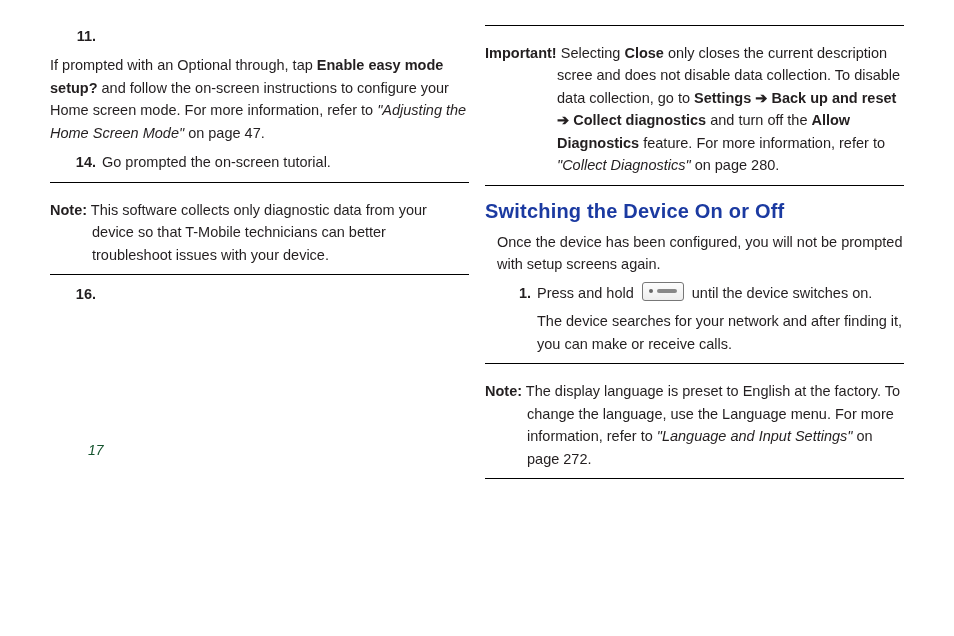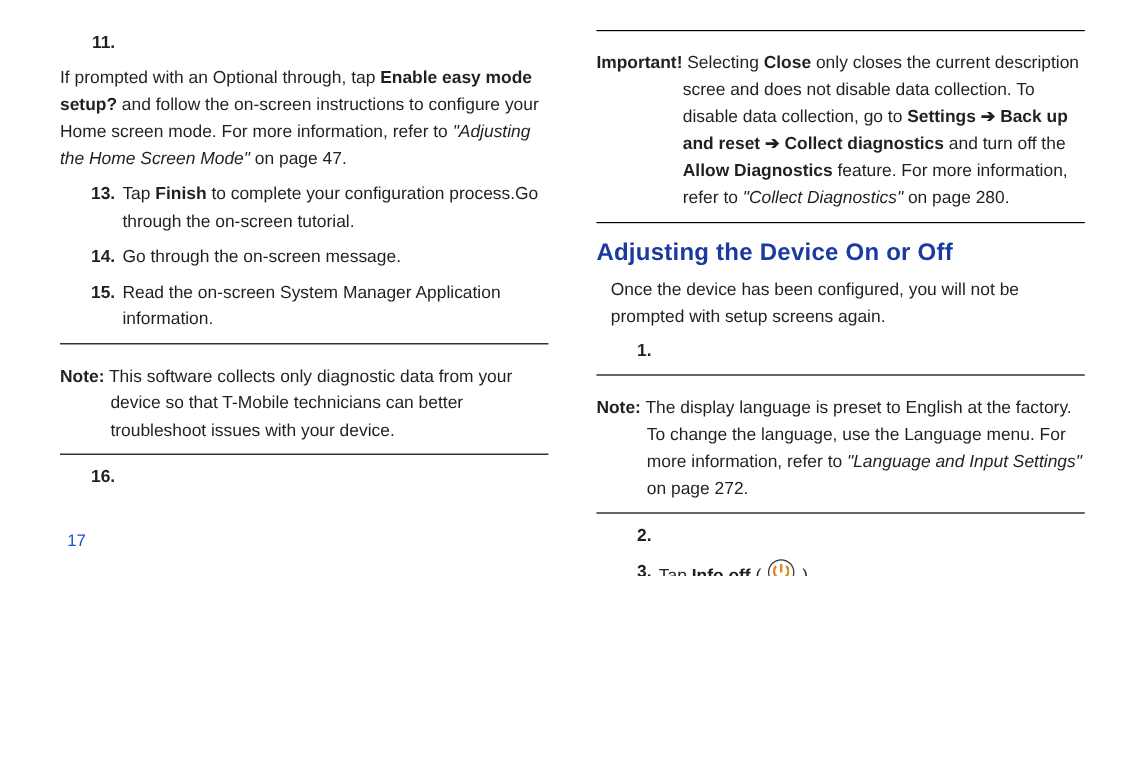--- a/index.html
+++ b/index.html
@@ -8,21 +8,21 @@
     font-family: Arial, Helvetica, sans-serif;
     background: #fff;
     color: #222;
   }
   .page {
     width: 954px;
     height: 480px;
     box-sizing: border-box;
     padding: 25px 50px 20px 50px;
     display: flex;
-    gap: 40px;
+    gap: 16px;
     position: relative;
   }
   .col {
     flex: 1;
     min-width: 0;
     font-size: 14.5px;
     line-height: 1.55;
     color: #231f20;
   }
   .ol-item {
@@ -60,24 +60,25 @@
   .heading {
     color: #1b3aa1;
     font-weight: 900;
     font-size: 20px;
     margin: 10px 0 4px 0;
     letter-spacing: 0.2px;
   }
   .sub-intro { margin: 0 0 6px 12px; }
   .pgnum {
     position: absolute;
-    left: 56px;
+    left: 88px;
     bottom: 22px;
     font-size: 14px;
-    color: #1d4ed8;
+    color: #14532d;
+    font-style: italic;
   }
   .inl-icon {
     display: inline-block;
     vertical-align: middle;
   }
   .play-icon {
     width: 22px; height: 22px;
     background: #111;
     position: relative;
     margin: 0 4px;
@@ -152,36 +153,26 @@
     <div class="ol-item">
       <div class="ol-num wide">11.</div>
     </div>
 
     <div class="ol-item">
       <div class="ol-body">
         <span>If prompted with an Optional through, tap </span><span class="b">Enable easy mode setup?</span><span> and follow the on-screen instructions to configure your Home screen mode. For more information, refer to </span><span class="i">"Adjusting the Home Screen Mode"</span><span> on page 47.</span>
       </div>
     </div>
 
-    <div class="ol-item">
-      <div class="ol-num wide">13.</div>
-      <div class="ol-body">
-        <span>Tap </span><span class="b">Finish</span><span> to complete your configuration process.Go through the on-screen tutorial.</span>
-      </div>
-    </div>
 
     <div class="ol-item">
       <div class="ol-num wide">14.</div>
-      <div class="ol-body"><span>Go through the on-screen message.</span></div>
-    </div>
-
-    <div class="ol-item">
-      <div class="ol-num wide">15.</div>
-      <div class="ol-body"><span>Read the on-screen System Manager Application information.</span></div>
-    </div>
+      <div class="ol-body"><span>Go prompted the on-screen tutorial.</span></div>
+    </div>
+
 
     <hr class="rule">
     <div class="note-block note-hang">
       <span class="note-label">Note:</span><span class="note-body"> This software collects only diagnostic data from your device so that T-Mobile technicians can better troubleshoot issues with your device.</span>
     </div>
     <hr class="rule">
 
     <div class="ol-item" style="margin-top:6px;">
       <div class="ol-num wide">16.</div>
     </div>
@@ -189,25 +180,30 @@
   </div>
 
   <div class="col">
 
     <hr class="rule" style="margin-top:0">
     <div class="note-block imp-hang">
       <span class="note-label">Important!</span><span> Selecting </span><span class="b">Close</span><span> only closes the current description scree and does not disable data collection. To disable data collection, go to </span><span class="b">Settings</span><span class="arrow"> ➔ </span><span class="b">Back up and reset</span><span class="arrow"> ➔ </span><span class="b">Collect diagnostics</span><span> and turn off the </span><span class="b">Allow Diagnostics</span><span> feature. For more information, refer to </span><span class="i">"Collect Diagnostics"</span><span>  on page 280.</span>
     </div>
     <hr class="rule">
 
-    <div class="heading">Adjusting the Device On or Off</div>
+    <div class="heading">Switching the Device On or Off</div>
     <div class="sub-intro">Once the device has been configured, you will not be prompted with setup screens again.</div>
 
     <div class="ol-item indent-step" style="padding-left:0">
       <div class="ol-num" style="width:46px">1.</div>
+      <div class="ol-body">
+        <span>Press and hold </span><span class="pill"></span><span> until the device switches on.</span>
+        <div style="height:6px"></div>
+        <span>The device searches for your network and after finding it, you can make or receive calls.</span>
+      </div>
     </div>
 
     <hr class="rule">
     <div class="note-block note-hang">
       <span class="note-label">Note:</span><span> The display language is preset to English at the factory. To change the language, use the Language menu. For more information, refer to </span><span class="i">"Language and Input Settings"</span><span>  on page 272.</span>
     </div>
     <hr class="rule">
 
     <div class="ol-item">
       <div class="ol-num" style="width:46px">2.</div>

